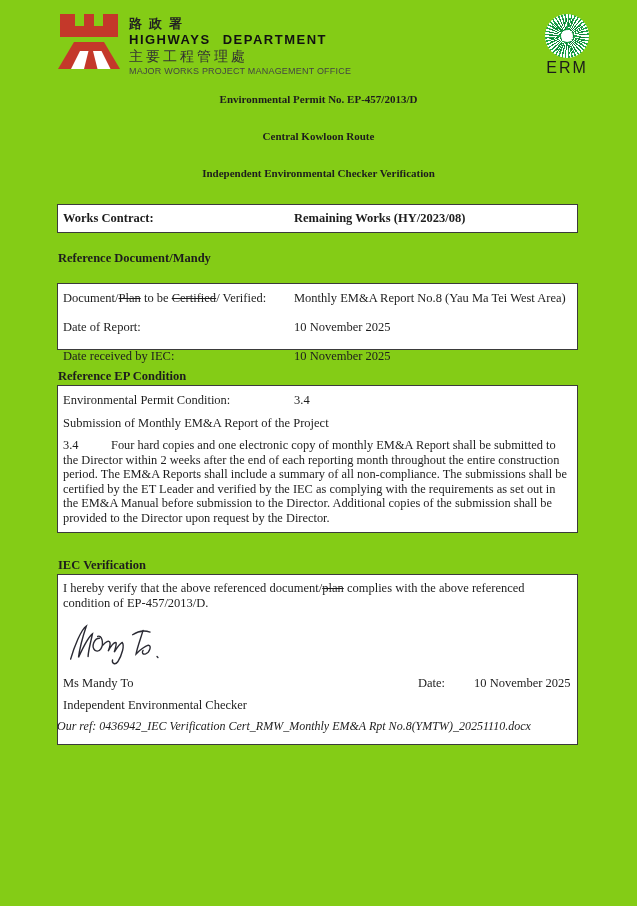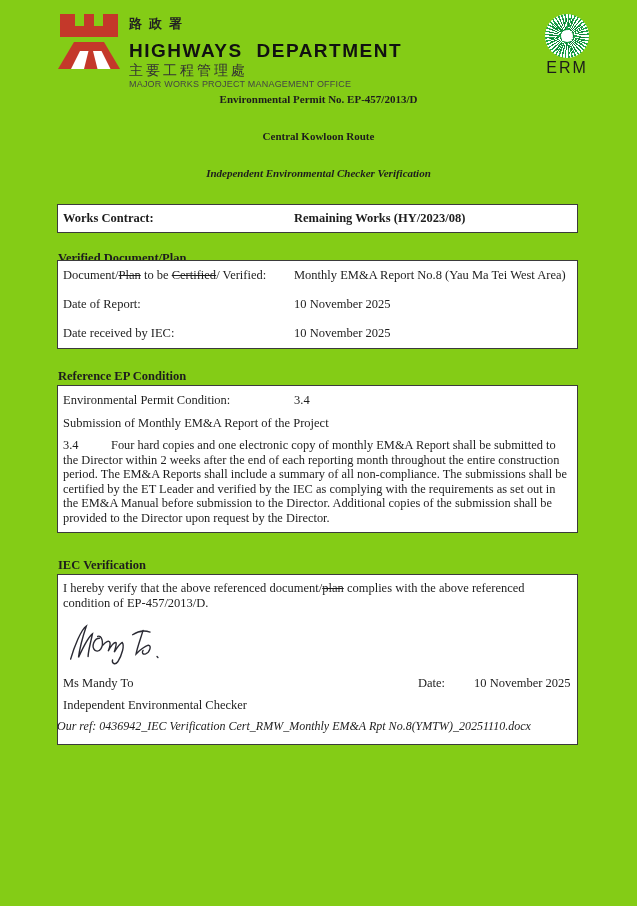--- a/index.html
+++ b/index.html
@@ -11,42 +11,42 @@
     font-family: "Liberation Serif", "DejaVu Serif", serif;
     color: #1d1d1d;
     overflow: hidden;
   }
   
   .header { position:absolute; top:12px; left:58px; right:48px; display:flex; justify-content:space-between; align-items:flex-start; }
   .hd-block { display:flex; gap:9px; }
   .hd-logo { width:62px; height:58px; flex:0 0 auto; }
   .hd-text { padding-top:5px; font-family:"Liberation Sans","DejaVu Sans",sans-serif; line-height:1.12; }
   .hd-zh1 { font-size:13px; font-weight:bold; letter-spacing:7px; color:#222; }
-  .hd-en1 { font-size:19px; font-weight:bold; letter-spacing:1.5px; word-spacing:7px; color:#111; margin-top:8px; }
+  .hd-en1 { font-size:13px; font-weight:bold; letter-spacing:1.5px; word-spacing:7px; color:#111; margin-top:1px; }
   .hd-zh2 { font-size:14px; letter-spacing:3px; color:#333; margin-top:2px; }
   .hd-en2 { font-size:9px; color:#444; letter-spacing:0.2px; transform:scaleY(1.05); margin-top:1px; }
   .erm-block { text-align:center; margin-top:2px; }
   .erm-burst { width:44px; height:44px; margin:0 auto; border-radius:50%;
     background: repeating-conic-gradient(from 2deg, #1CA64A 0deg 4deg, #ffffff 4deg 9deg);
     position:relative; }
   .erm-burst::before { content:''; position:absolute; inset:4px; border-radius:50%;
     background: repeating-conic-gradient(from 6deg, #0e7a36 0deg 3deg, rgba(255,255,255,0) 3deg 11deg); }
   .erm-burst::after { content:''; position:absolute; inset:16px; background:#fff; border-radius:50%; }
   .erm-name { font-family:"Liberation Sans","DejaVu Sans",sans-serif; font-size:16px; letter-spacing:2px; color:#1b1b1b; margin-top:1px; }
   
   .title { position:absolute; left:0; width:100%; text-align:center; font-weight:bold; font-size:11px; }
-  .t1 { top:93px; } .t2 { top:130px; } .t3 { top:167px;font-style:italic; }
+  .t1 { top:93px; } .t2 { top:130px; } .t3 { top:167px; }
   
   .box { position:absolute; left:57px; width:521px; border:1.5px solid #3b3b3b; box-sizing:border-box; background:#fff; }
   .section-h { position:absolute; left:58px; font-weight:bold; font-size:12.5px; }
   .row { display:grid; grid-template-columns:231px 1fr; padding:6px 5px 5px 5px; font-size:12.5px; line-height:15px; }
   .works-box { top:204px; height:29px; }
   .works-box .row { font-weight:bold; padding-top:6px; }
   .h-refdoc { top:251px; }
-  .refdoc-box { top:260px; height:89px; }
+  .refdoc-box { top:283px; height:67px; }
   .refdoc-box .row { padding:7px 5px 7px 5px; }
   .h-ep { top:369px; }
   .ep-box { top:385px; min-height:136px; padding-bottom:6px; }
   .ep-line { padding:0 5px; font-size:12.5px; line-height:15px; margin-top:8px; }
   .ep-box .row { padding:7px 5px 0 5px; }
   .clause-num { display:inline-block; width:48px; }
   .ep-para { padding:0 5px; font-size:12.4px; line-height:14.6px; margin-top:7px; }
   .h-iec { top:558px; }
   .iec-box { top:574px; height:171px; }
   .iec-stmt { padding:6px 5px 0 5px; font-size:12.5px; line-height:15px; }
@@ -86,21 +86,21 @@
   <div class="title t2">Central Kowloon Route</div>
   <div class="title t3">Independent Environmental Checker Verification</div>
 
   <div class="box works-box">
     <div class="row">
       <span>Works Contract:</span>
       <span>Remaining Works (HY/2023/08)</span>
     </div>
   </div>
 
-  <div class="section-h h-refdoc">Verified Document/Plan</div>
+  <div class="section-h h-refdoc">Reference Document/Mandy</div>
   <div class="box refdoc-box">
     <div class="row">
       <span><span>Document/</span><span class="strike">Plan</span><span> to be </span><span class="strike">Certified</span><span>/ Verified:</span></span>
       <span>Monthly EM&amp;A Report No.8 (Yau Ma Tei West Area)</span>
     </div>
     <div class="row">
       <span>Date of Report:</span>
       <span>10 November 2025</span>
     </div>
     <div class="row">

